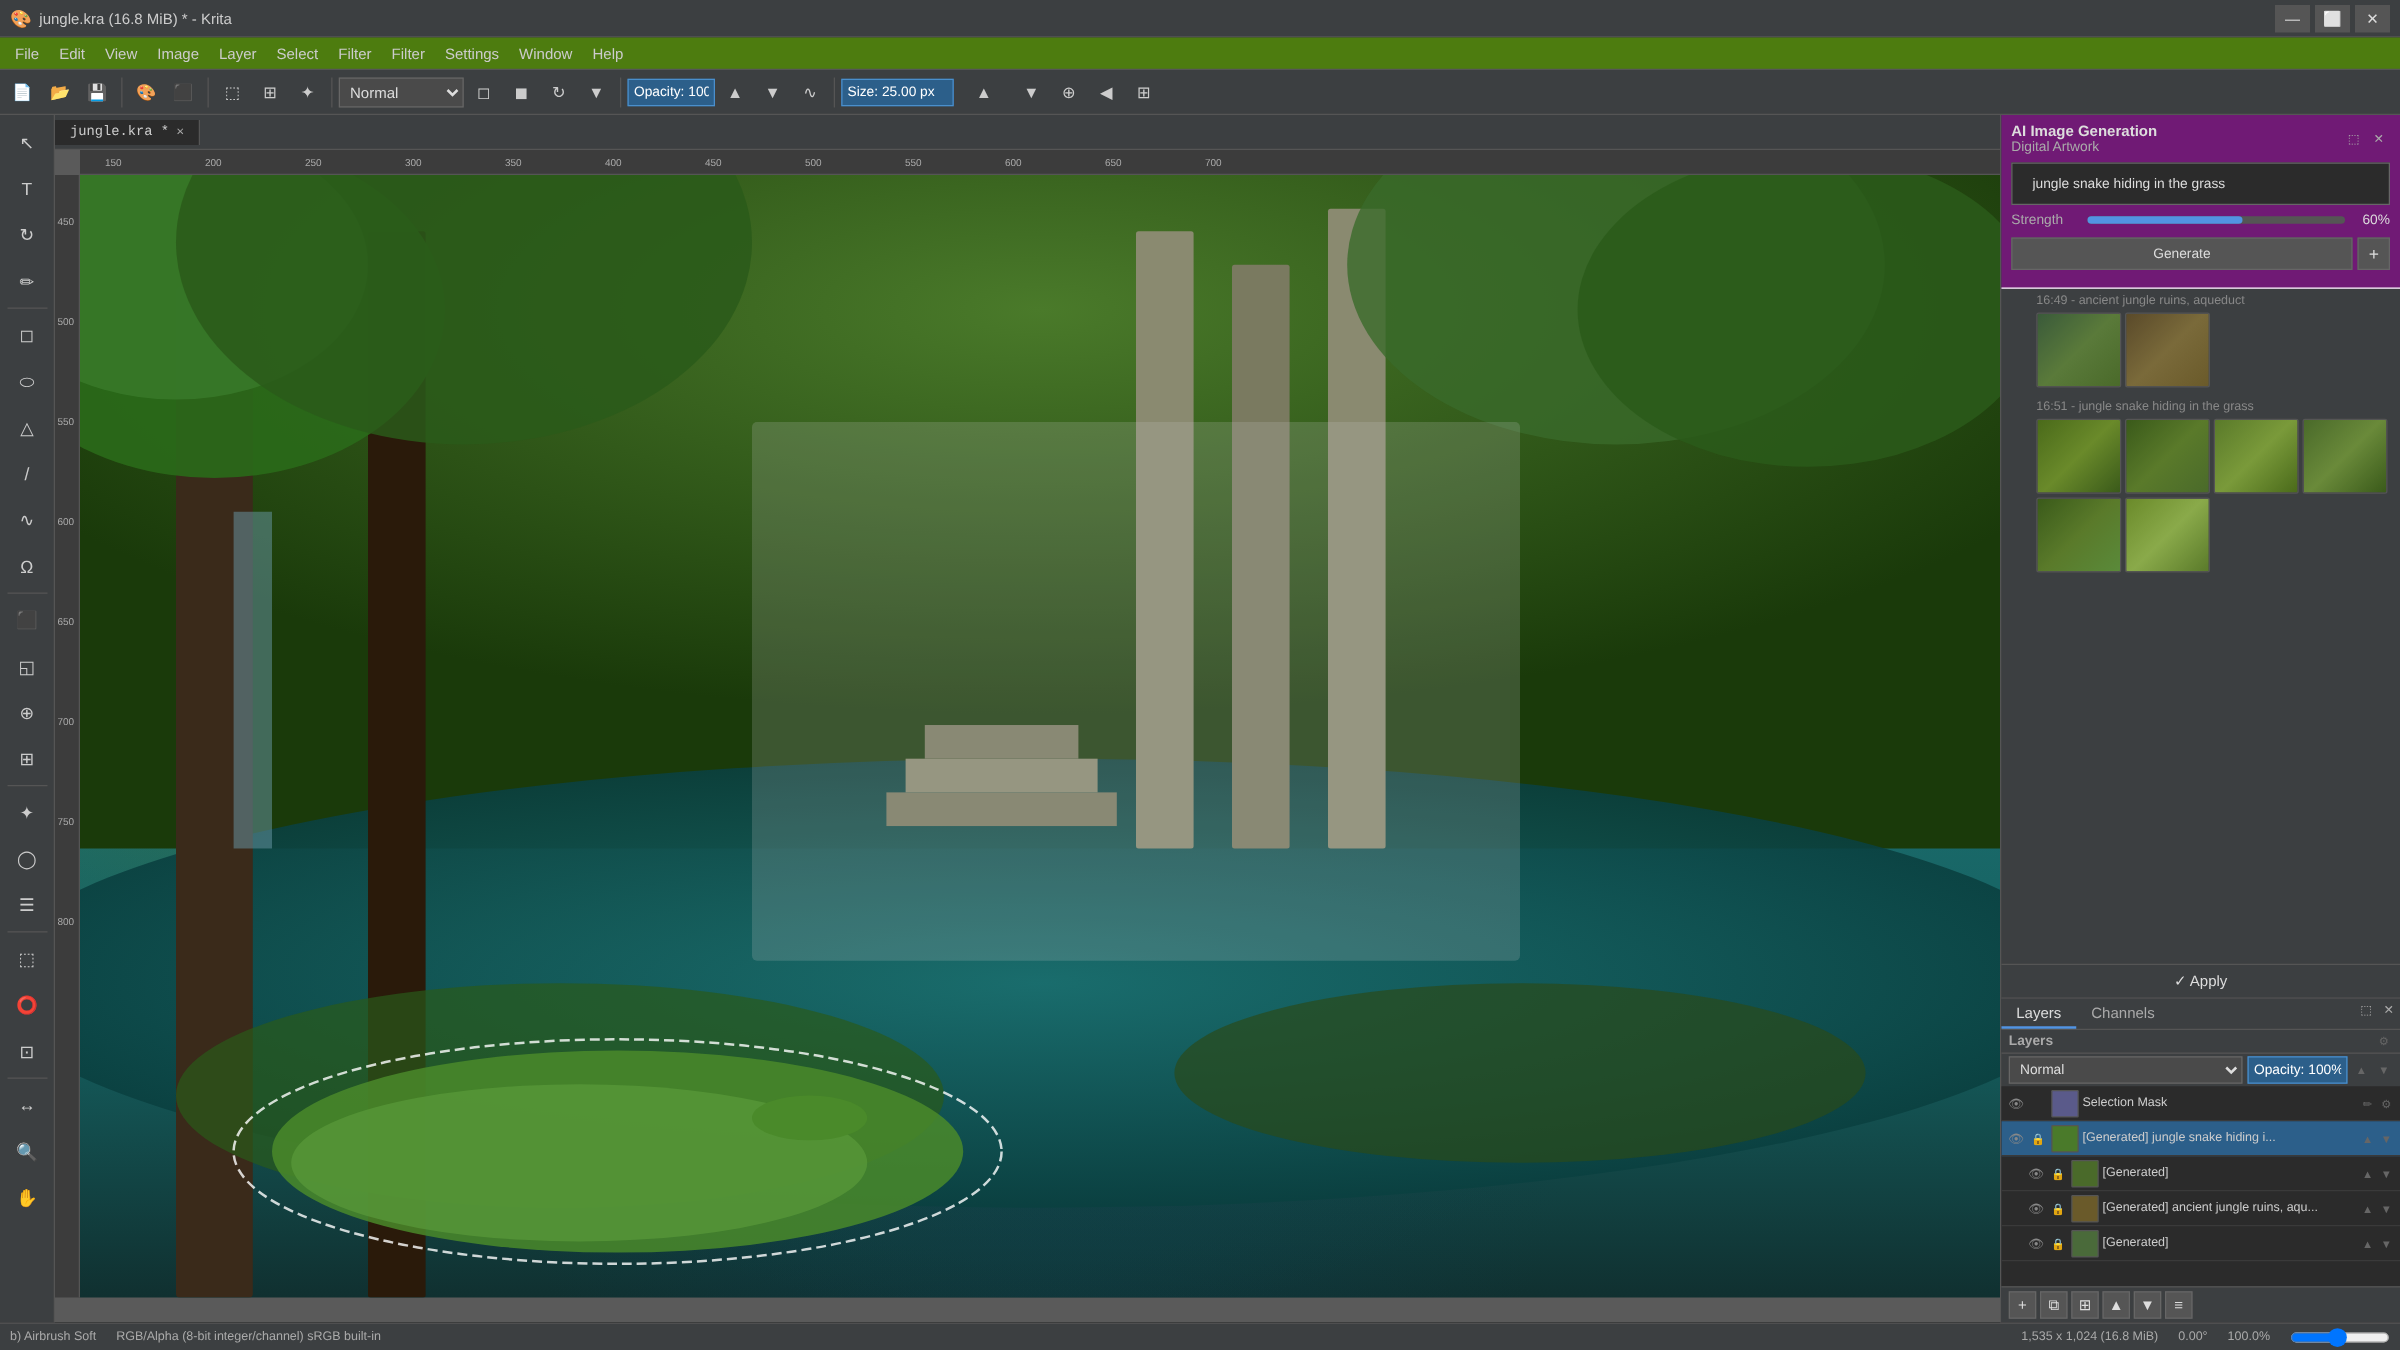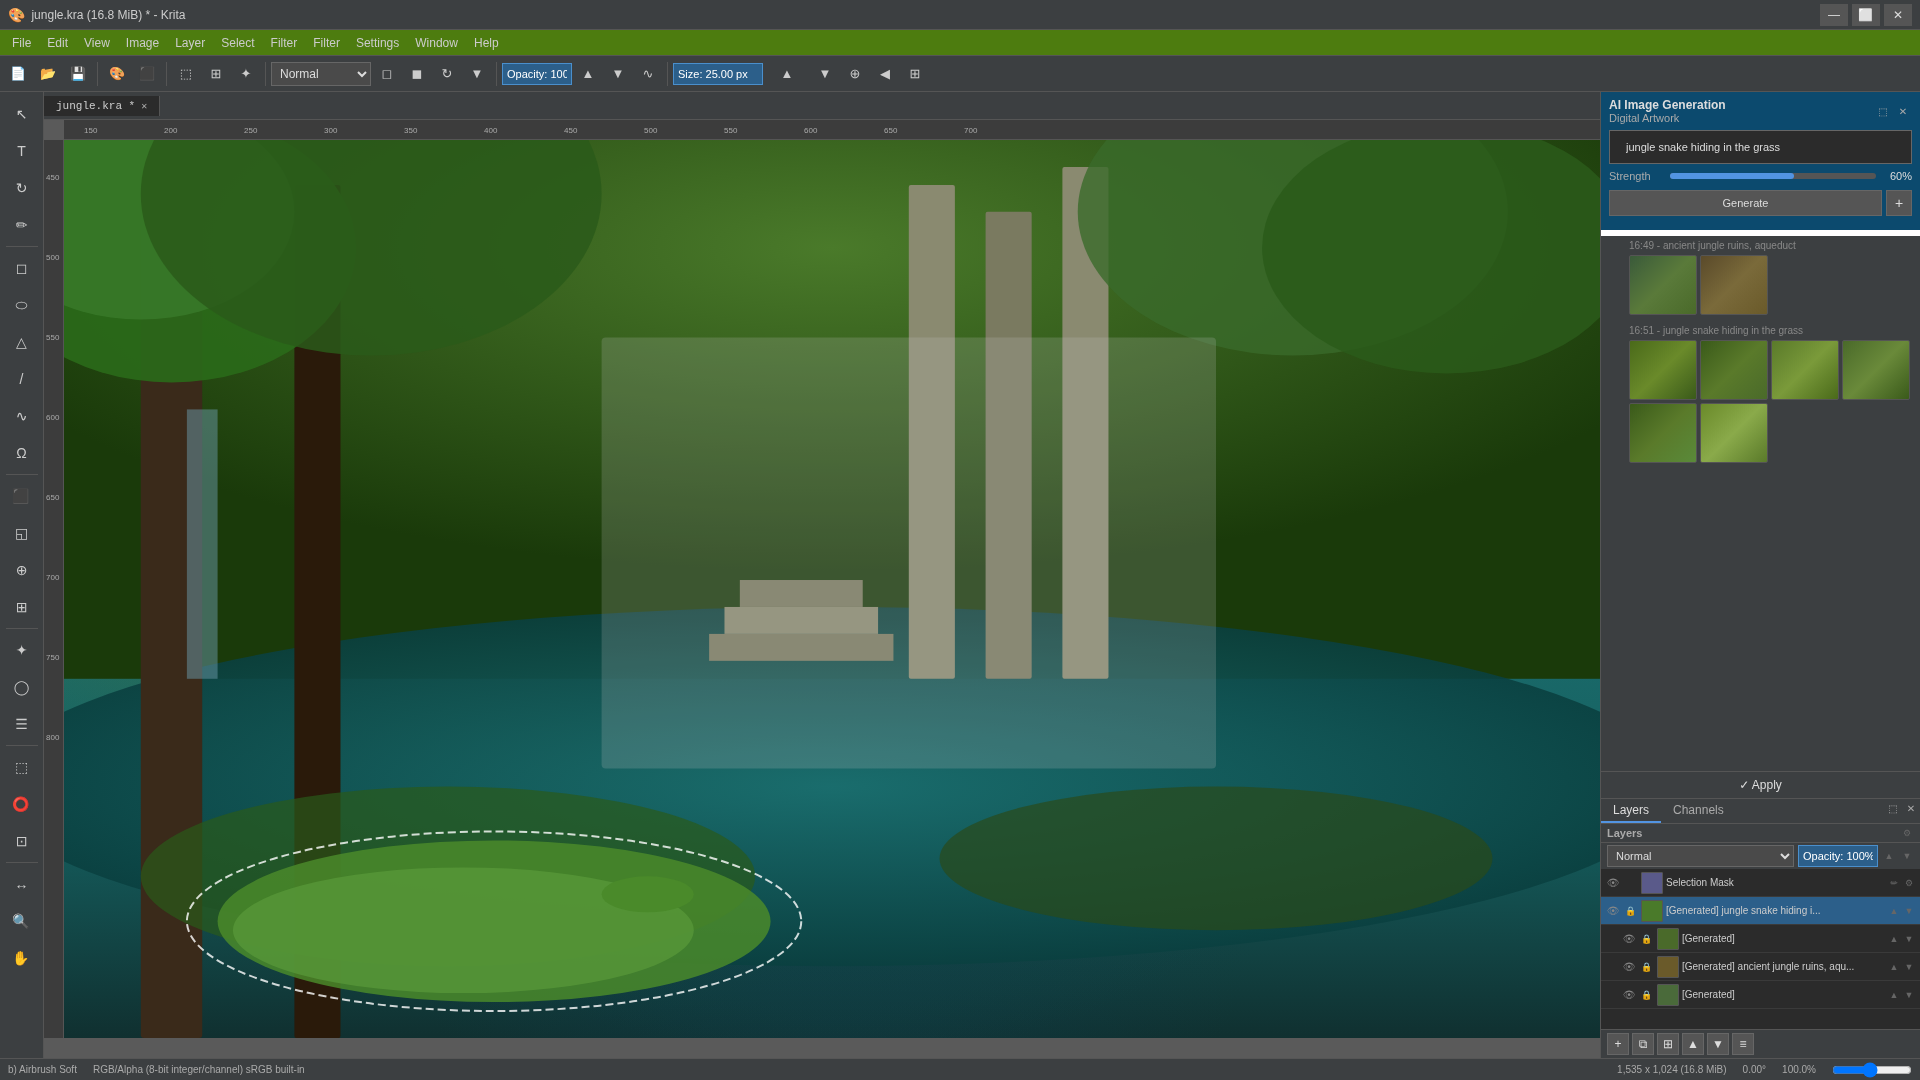--- a/index.html
+++ b/index.html
@@ -215,22 +215,22 @@
       background: #3c3f41;
       border-left: 1px solid #555;
       display: flex;
       flex-direction: column;
       flex-shrink: 0;
       overflow: hidden;
     }
 
     
     .ai-panel {
-      background: #0c4a6e;
-      border-bottom: 6px solid #ffffff;
+      background: #701a75;
+      border-bottom: 1px solid #ffffff;
       padding: 6px 8px;
     }
     .ai-panel-header {
       display: flex;
       align-items: center;
       justify-content: space-between;
       margin-bottom: 6px;
     }
     .ai-panel-title { font-size: 12px; font-weight: bold; color: #ddd; }
     .ai-panel-subtitle { font-size: 11px; color: #aaa; }

